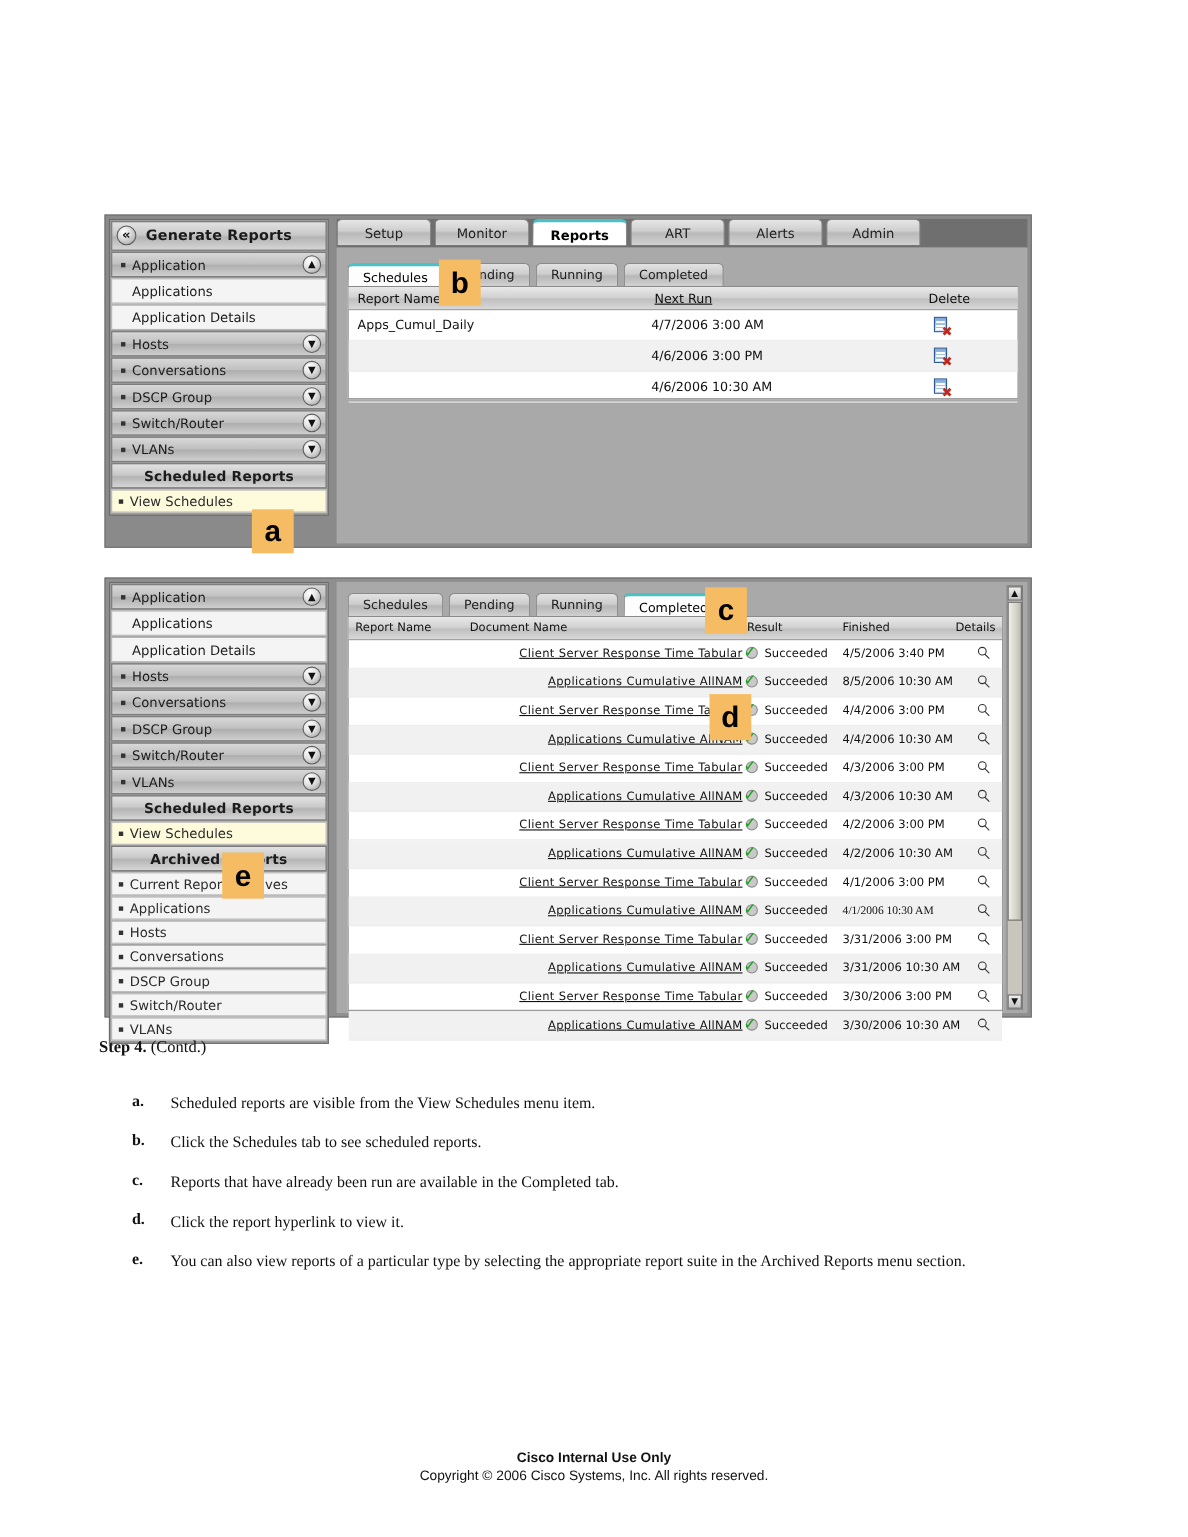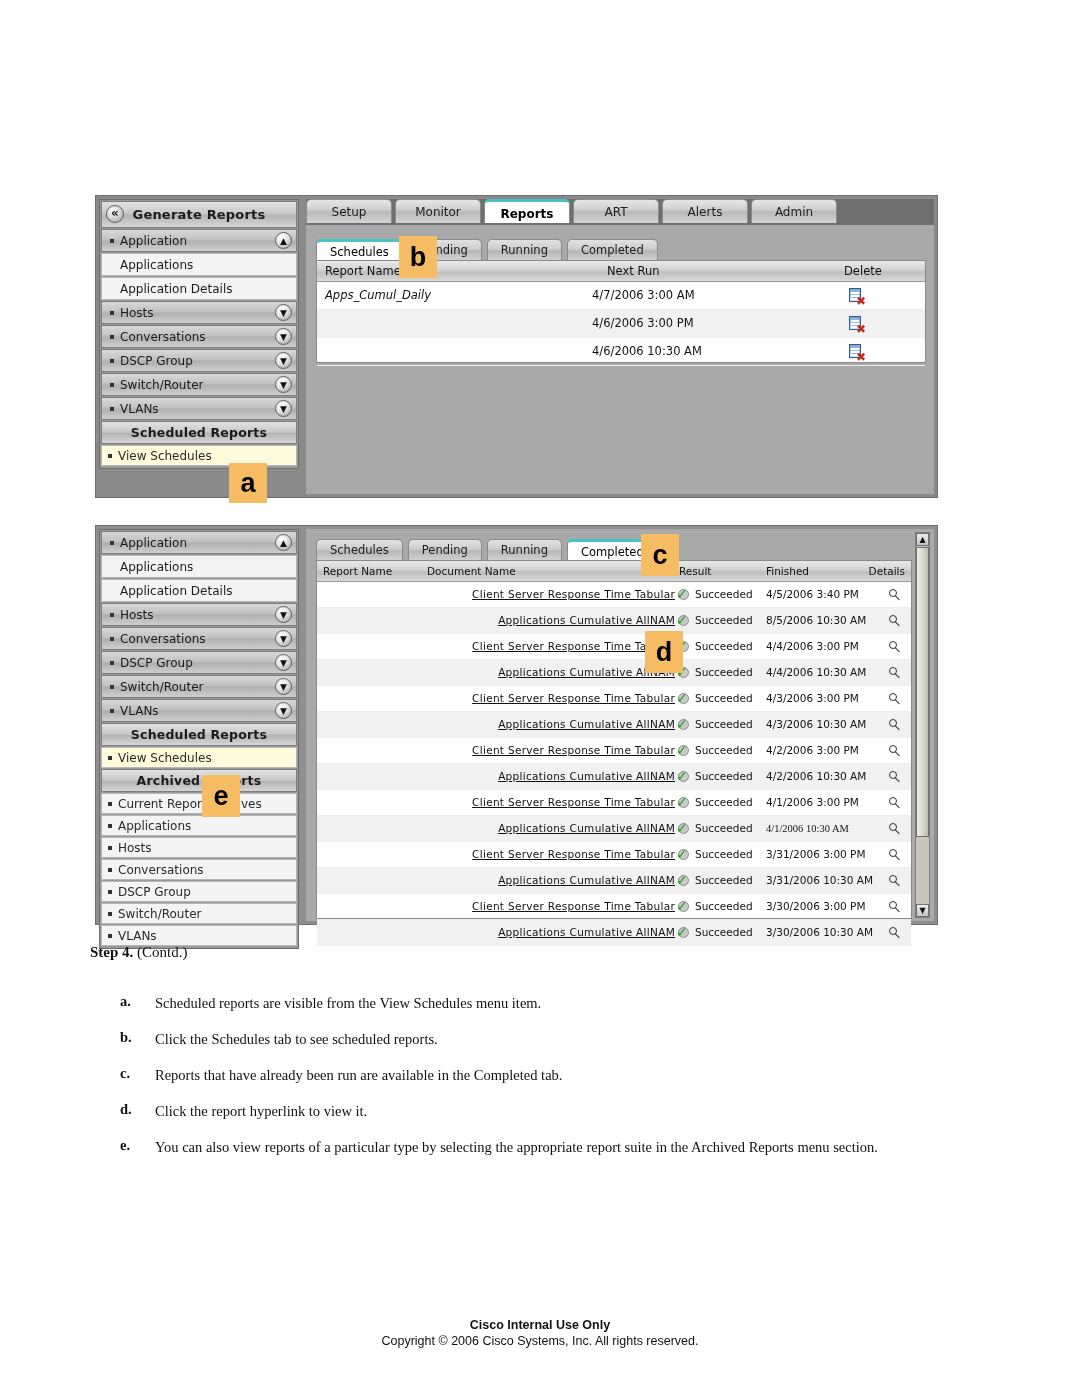--- a/index.html
+++ b/index.html
@@ -326,26 +326,26 @@
     <div class="subtabs">
       <div class="stab active">Schedules</div>
       <div class="stab">Pending</div>
       <div class="stab">Running</div>
       <div class="stab">Completed</div>
     </div>
 
     <div class="tbl">
       <div class="thead">
         <div class="th" style="left:8px;">Report Name</div>
-        <div class="th" style="left:290px;">Next Run</div>
+        <div class="th" style="left:278px;text-decoration:underline;">Next Run</div>
         <div class="th" style="left:527px;">Delete</div>
       </div>
 
       <div class="trow">
-        <div class="td" style="left:8px;font-style:italic;">Apps_Cumul_Daily</div>
+        <div class="td" style="left:8px;">Apps_Cumul_Daily</div>
         <div class="td" style="left:275px;">4/7/2006 3:00 AM</div>
         <div class="td" style="left:532px;">
           <span class="del-ico"><span class="pg"></span><span class="xx">✖</span></span>
         </div>
       </div>
 
       <div class="trow alt">
         <div class="td" style="left:8px;"></div>
         <div class="td" style="left:275px;">4/6/2006 3:00 PM</div>
         <div class="td" style="left:532px;">

